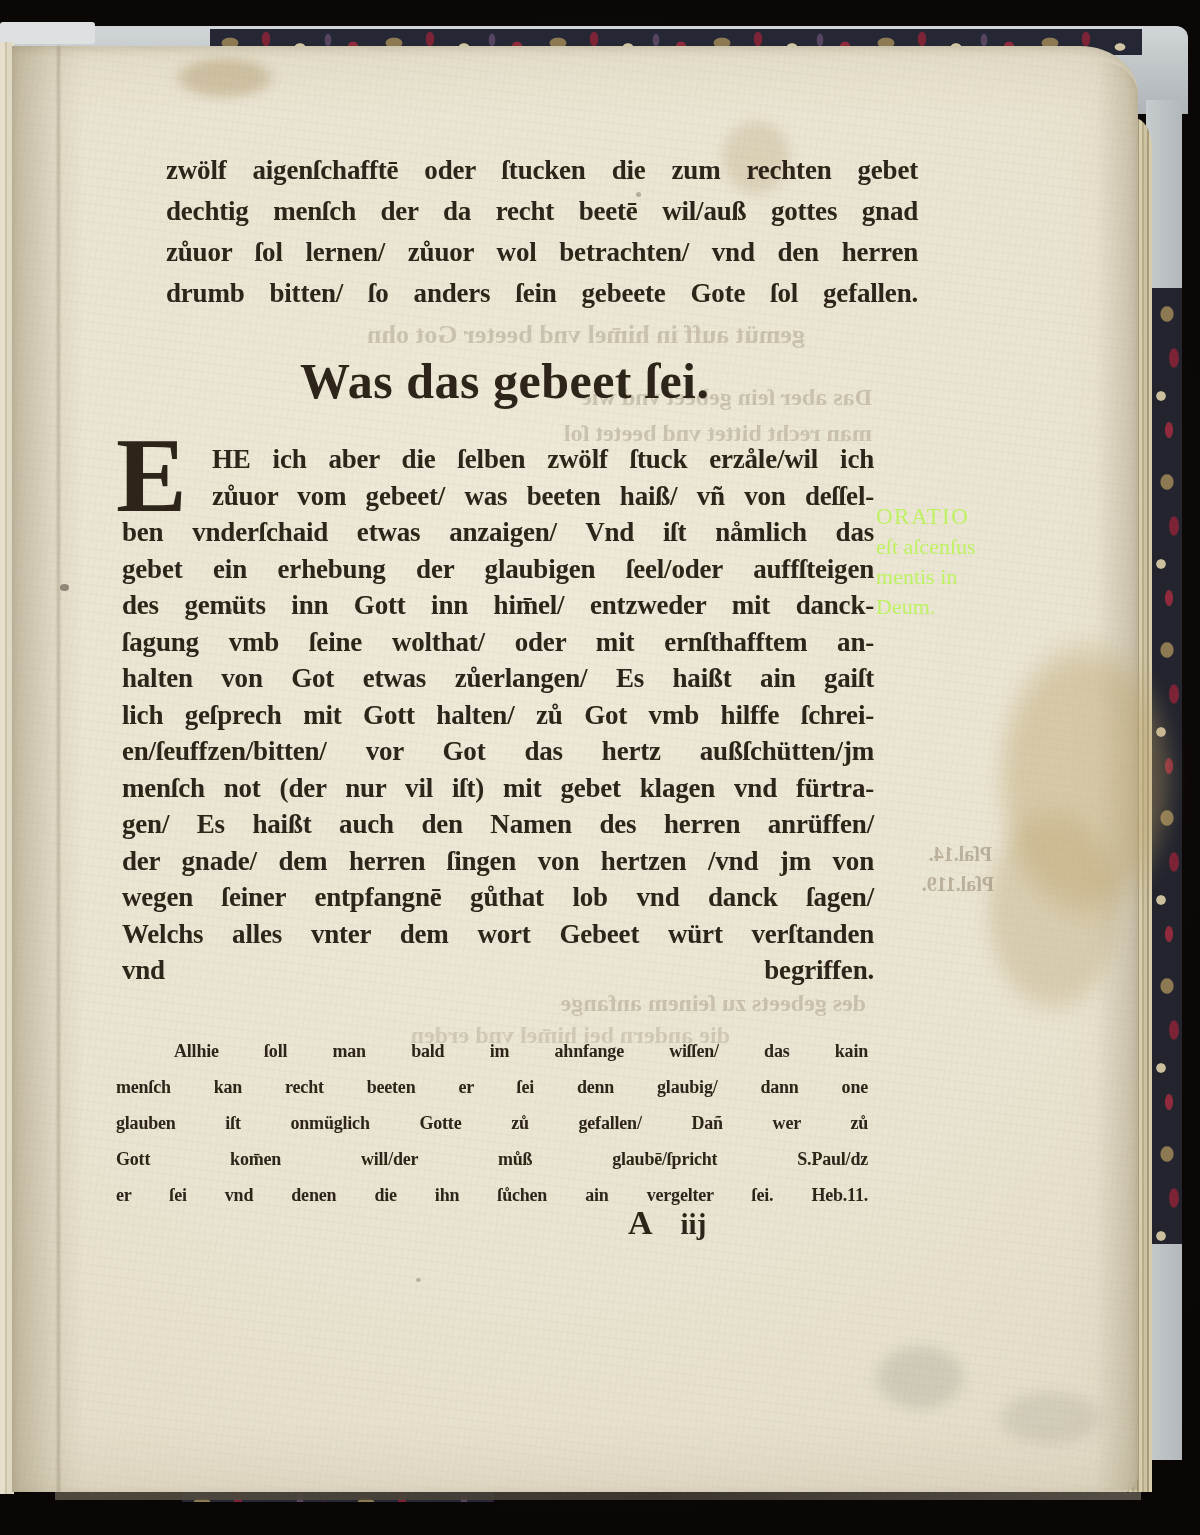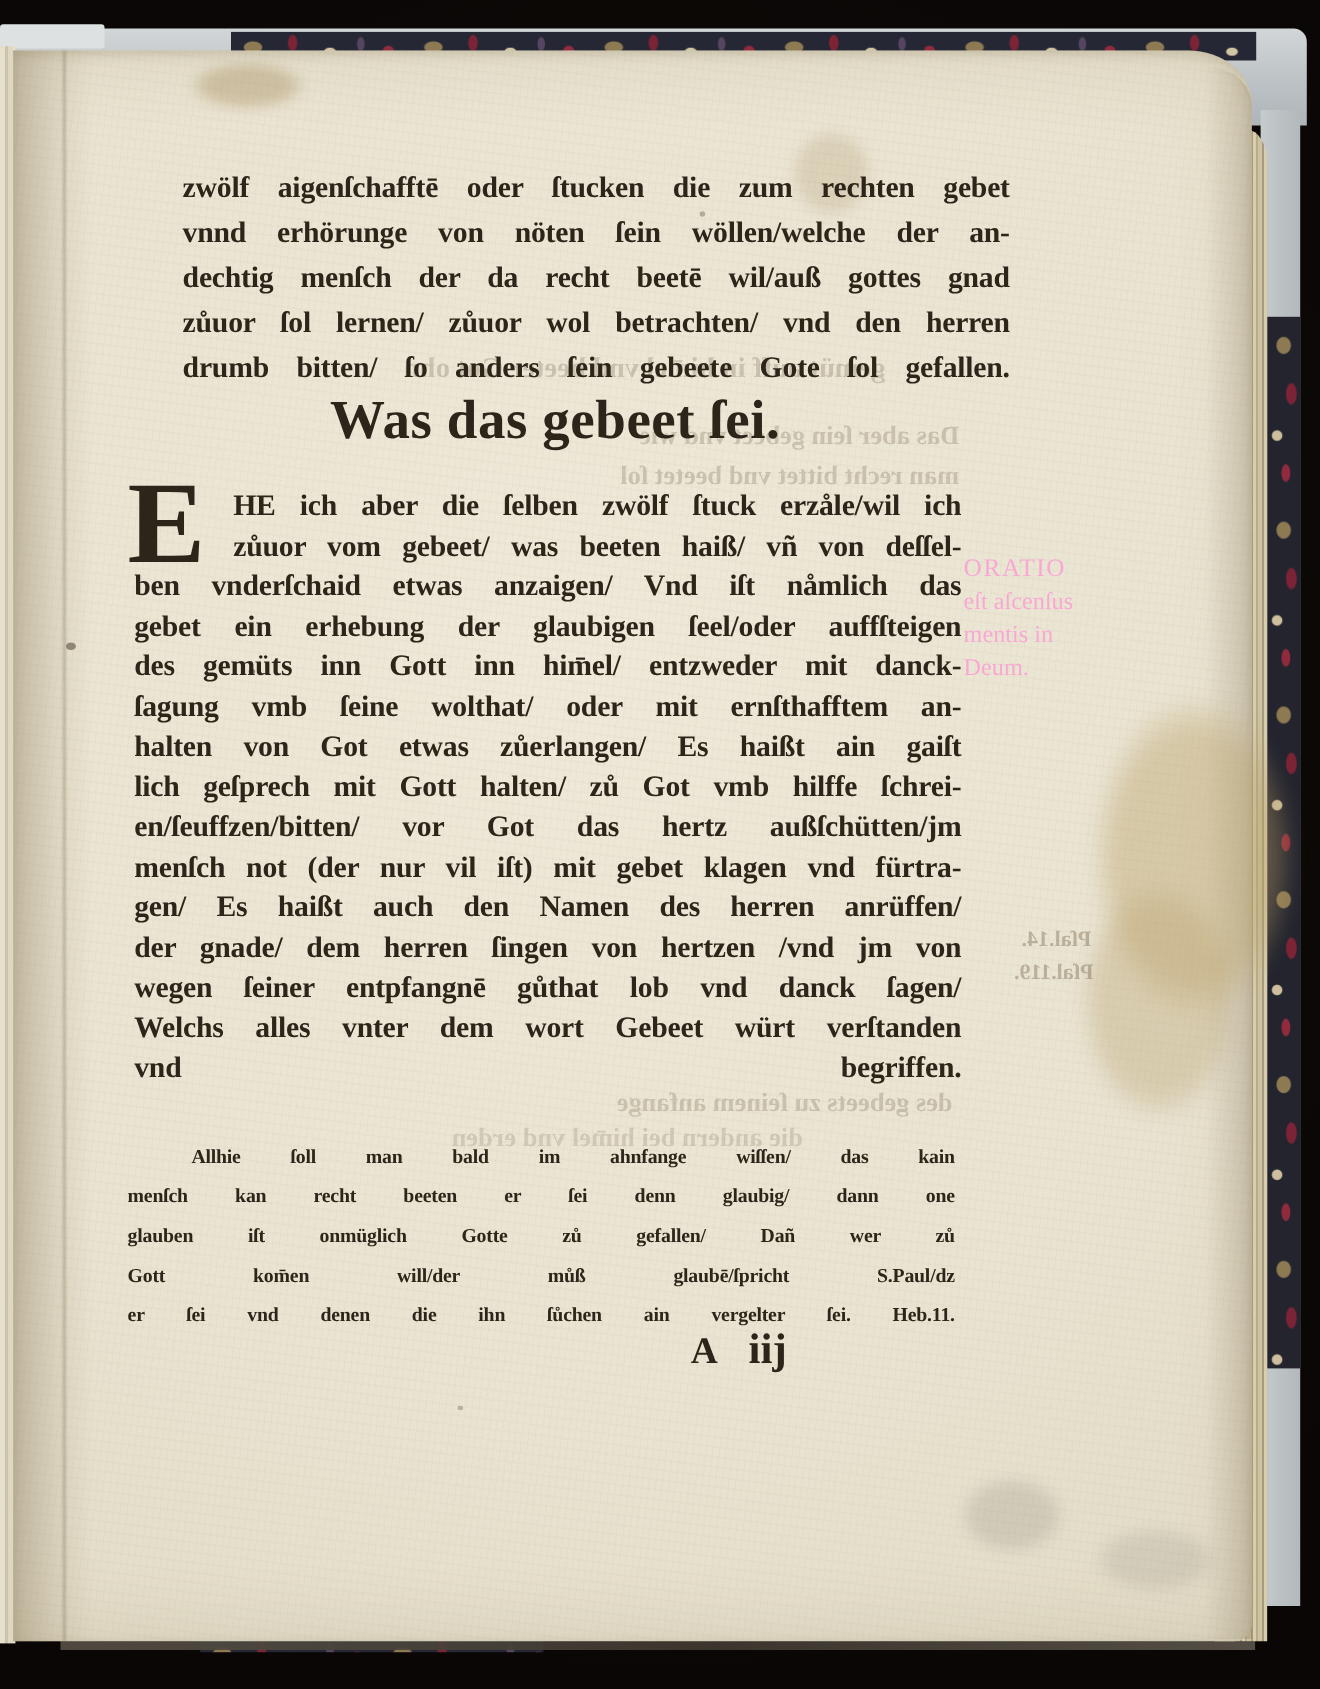--- a/index.html
+++ b/index.html
@@ -142,26 +142,26 @@
   }
   #para1{left:122px;top:150px;width:752px;font-size:27px;font-weight:700;line-height:41px;letter-spacing:-.2px;margin-left:44px;}
   #heading{left:300px;top:352px;font-size:50px;font-weight:700;white-space:nowrap;letter-spacing:.5px;}
   #drop-cap{left:116px;top:436px;font-size:106px;line-height:80px;font-weight:700;}
   #para2{left:122px;top:441px;width:752px;font-size:27px;font-weight:700;line-height:36.5px;letter-spacing:-.2px;}
   #para2 .line:nth-child(1),
   #para2 .line:nth-child(2){margin-left:90px;}
   #para2 .line:nth-child(16){text-align-last:left;}
   #para3{left:116px;top:1033px;width:752px;font-size:18px;font-weight:700;line-height:36px;letter-spacing:-.2px;}
   #para3 .line:nth-child(1){text-indent:58px;}
-  #margin-note{left:876px;top:502px;width:122px;font-size:22px;line-height:30px;color:#f9a8d4;}
+  #margin-note{left:876px;top:502px;width:122px;font-size:22px;line-height:30px;color:#bef264;}
   #margin-note .line{text-align:left;text-align-last:left;}
   #margin-note .line:nth-child(1){font-size:23px;letter-spacing:1.5px;}
   #signature{left:628px;top:1204px;font-weight:700;}
   #signature .sig-letter{font-size:34px;}
-  #signature .sig-numeral{font-size:39px;margin-left:28px;}
+  #signature .sig-numeral{font-size:29px;margin-left:28px;}
 
   
   #showthrough .line{
     position:absolute;transform:scaleX(-1);
     color:#6d5e45;opacity:.26;filter:blur(.7px);
     font-size:26px;font-weight:700;white-space:nowrap;
     text-align:left;text-align-last:left;
   }
   #showthrough .line:nth-child(1){left:245px;top:320px;width:560px;}
   #showthrough .line:nth-child(2){left:556px;top:384px;width:316px;font-size:24px;}
@@ -206,21 +206,20 @@
     <div class="line">Das aber ſein gebeet vnd wie</div>
     <div class="line">man recht bittet vnd beetet ſol</div>
     <div class="line">des gebeets zu ſeinem anfange</div>
     <div class="line">die andern bei him̄el vnd erden</div>
     <div class="line">Pſal.14.</div>
     <div class="line">Pſal.119.</div>
   </div>
 
 <div class="abs ink textline-block" id="para1">
     <div class="line">zwölf aigenſchafftē oder ſtucken die zum rechten gebet</div>
-    <div class="line">vnnd erhörunge von nöten ſein wöllen/welche der an-</div>
     <div class="line">dechtig menſch der da recht beetē wil/auß gottes gnad</div>
     <div class="line">zůuor ſol lernen/ zůuor wol betrachten/ vnd den herren</div>
     <div class="line">drumb bitten/ ſo anders ſein gebeete Gote ſol gefallen.</div>
   </div>
 
 <div class="abs ink" id="heading">Was das gebeet ſei.</div>
 
 <div class="abs ink" id="drop-cap">E</div>
 
 <div class="abs ink textline-block" id="para2">

